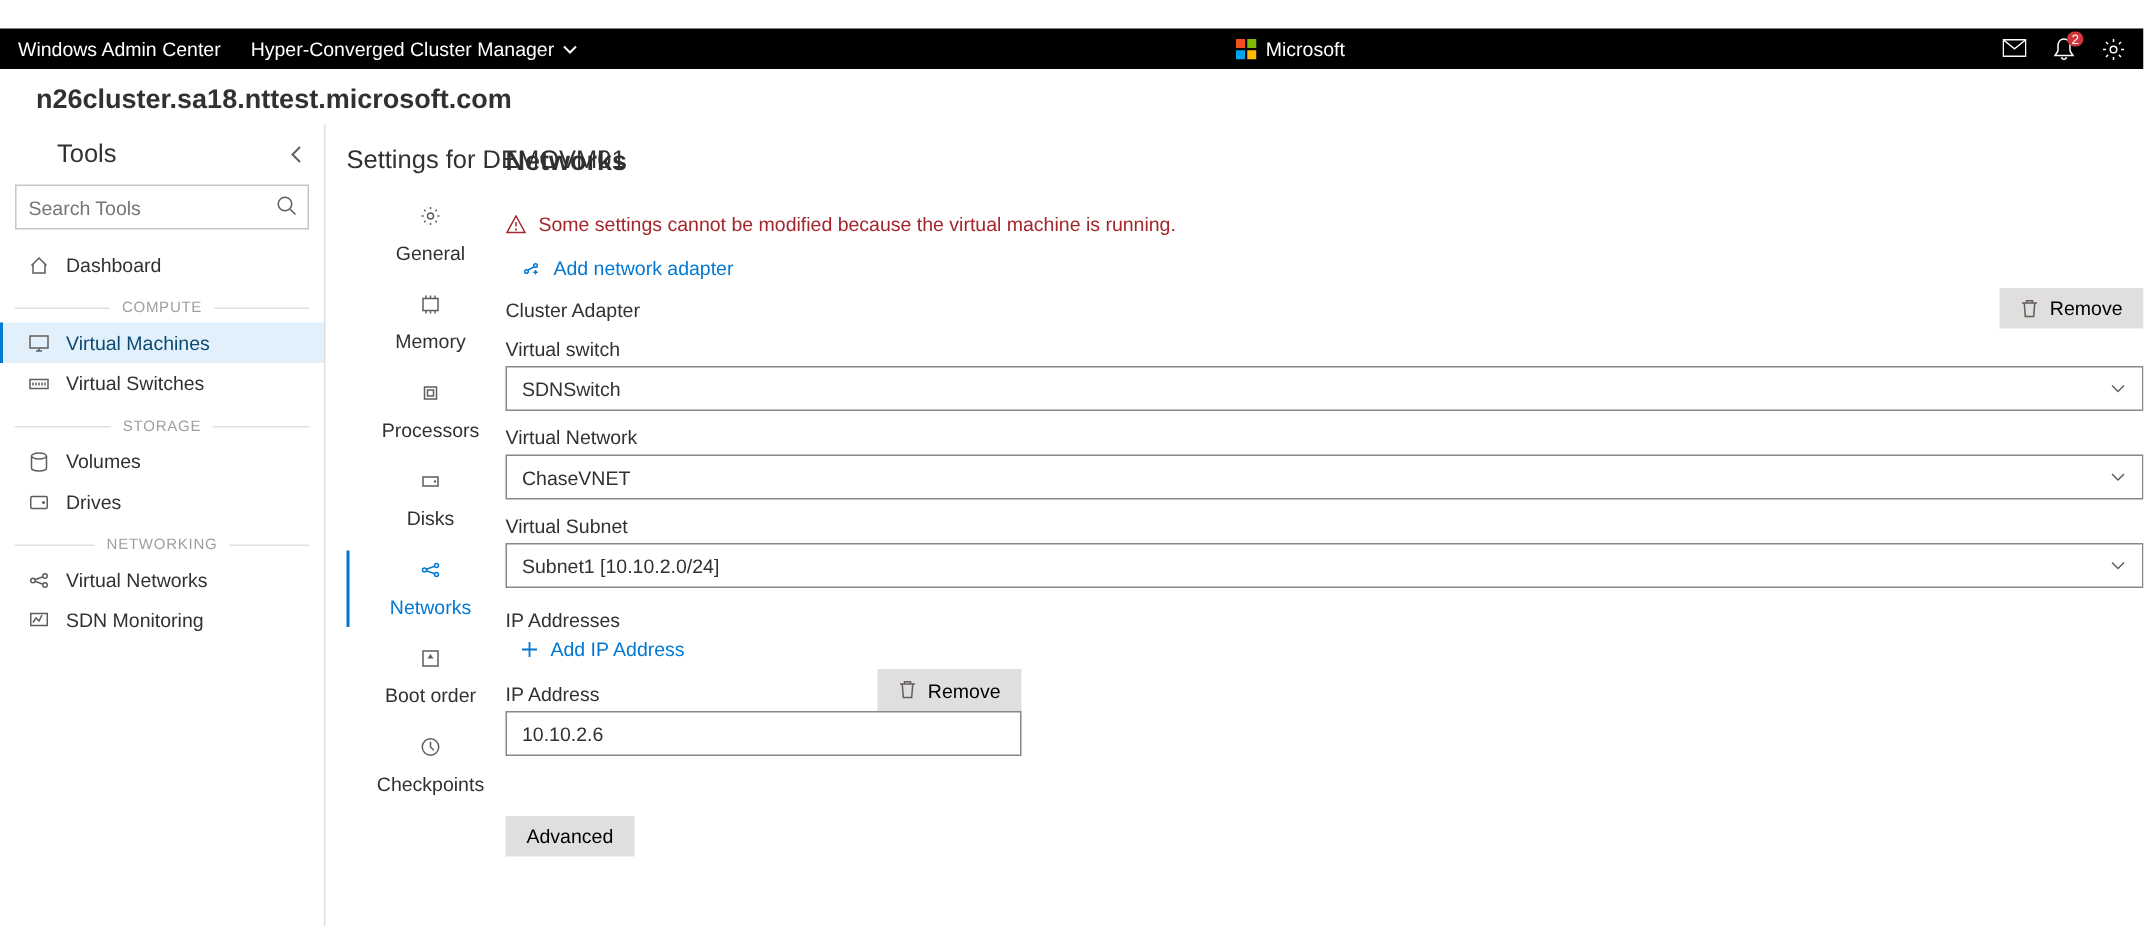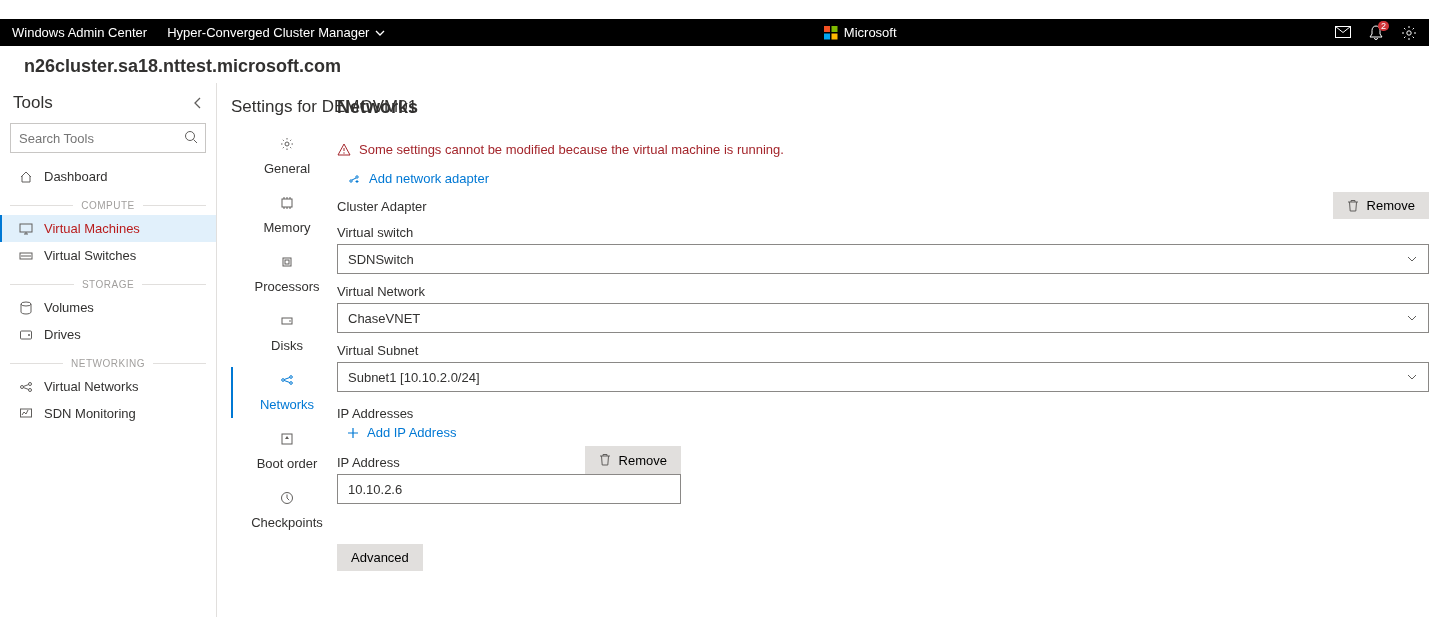--- a/index.html
+++ b/index.html
@@ -18,27 +18,27 @@
 
 
 .cluster-header { padding: 10px 24px 6px 24px; font-size: 18px; font-weight: 700; }
 
 
 .layout { display: flex; }
 
 
 .sidebar { width: 217px; border-right: 1px solid #e1dfdd; padding: 10px 10px 10px 10px; min-height: 560px; }
 .tools-head { display: flex; align-items: center; justify-content: space-between; padding: 0 3px 10px 3px; }
-.tools-head h2 { font-size: 17px; font-weight: 400; }
+.tools-head h2 { font-size: 17px; font-weight: 400; margin-left: 25px; }
 .search-wrap { position: relative; margin-bottom: 10px; }
 .search-wrap input { width: 100%; height: 30px; border: 1px solid #c8c6c4; padding: 0 28px 0 8px; font-size: 13px; color: #14532d; }
 .search-wrap .sicon { position: absolute; right: 8px; top: 7px; color: #605e5c; }
 .nav-item { display: flex; align-items: center; gap: 10px; padding: 6px 8px; cursor: pointer; border-radius: 0; }
 .nav-item .nicon { width: 16px; display:flex; justify-content:center; color: #605e5c; }
-.nav-item.active { background: #e1f0fb; color: #b91c1c; border-left: 2px solid #0078d4; margin-left: -10px; padding-left: 16px; margin-right:-10px; }
+.nav-item.active { background: #e1f0fb; color: #0c4a6e; border-left: 2px solid #0078d4; margin-left: -10px; padding-left: 16px; margin-right:-10px; }
 .nav-sep { display: flex; align-items: center; margin: 10px 0 4px 0; font-size: 10px; color: #a19f9d; letter-spacing: 0.5px; }
 .nav-sep::before, .nav-sep::after { content: ""; flex: 1; border-top: 1px solid #e1dfdd; }
 .nav-sep span { padding: 0 8px; }
 
 
 .col2 { width: 120px; padding: 14px 0 0 14px; }
 .col2 h3 { font-size: 17px; font-weight: 400; margin-bottom: 14px; white-space: nowrap; }
 .snav { display: flex; flex-direction: column; gap: 8px; }
 .snav-item { display: flex; align-items: center; gap: 10px; padding: 6px 4px 6px 10px; cursor: pointer; font-size: 13px; flex-direction: column; }
 .snav-item .sicon2 { width: 16px; display:flex; justify-content:center; color:#605e5c; }

